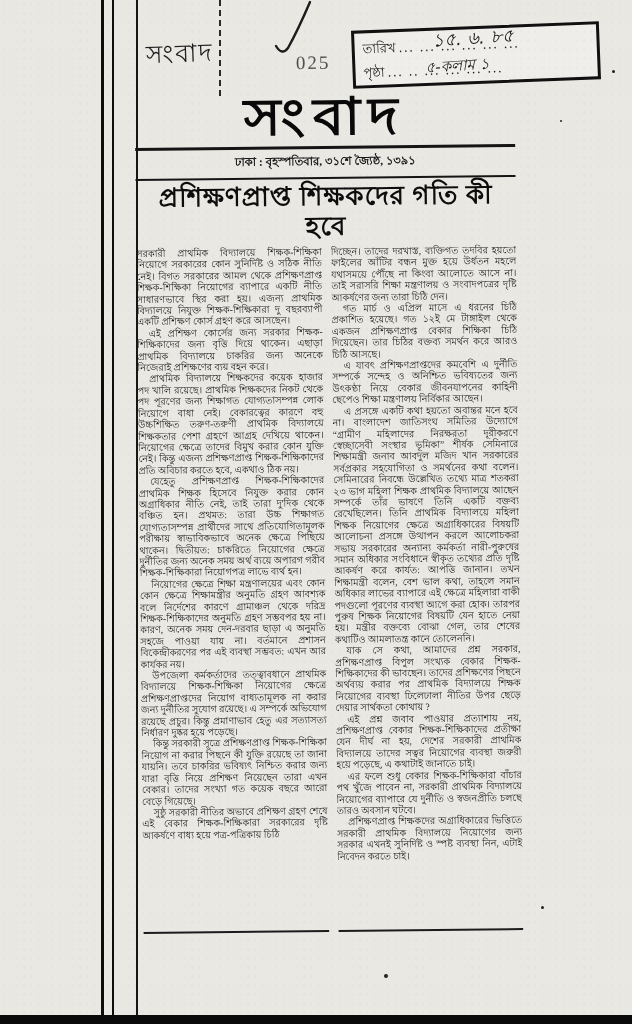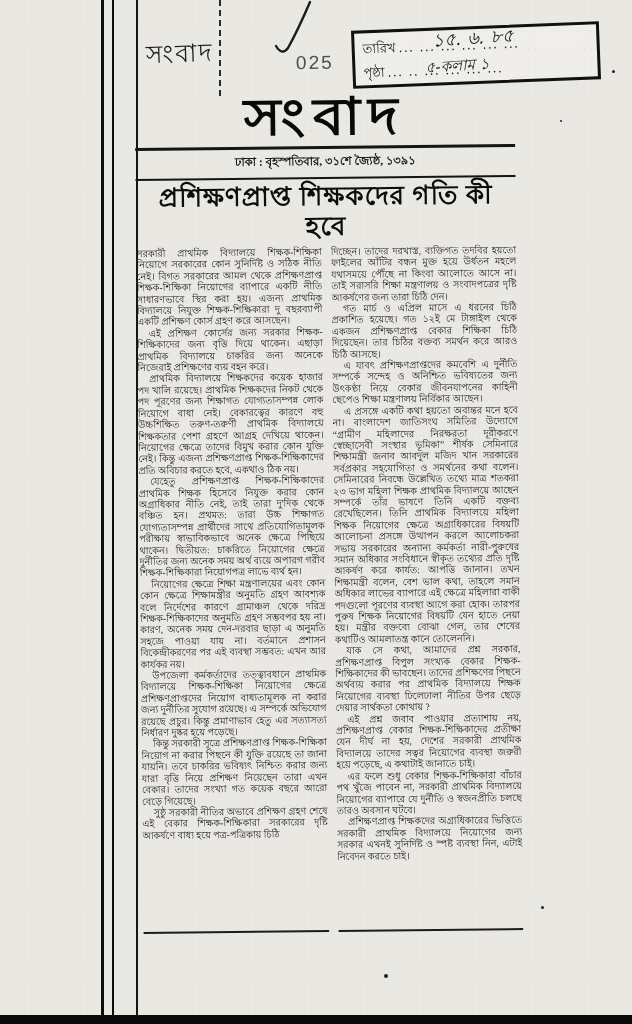--- a/index.html
+++ b/index.html
@@ -30,21 +30,21 @@
     position:absolute;left:0;bottom:0;width:632px;height:9px;background:#0a0a0a;
   }
   
   .handwriting{
     position:absolute;left:146px;top:34px;font-size:25px;color:#1d1d1d;
     transform:rotate(-2deg);font-family:"DejaVu Sans",sans-serif;letter-spacing:2px;
   }
   .tick{position:absolute;left:268px;top:0;}
   .stamp{
     position:absolute;left:296px;top:52px;font-size:19px;color:#4f4f4f;
-    font-family:Liberation Sans, sans-serif;letter-spacing:2px;transform:rotate(-1deg);
+    font-family:Liberation Serif, serif;letter-spacing:2px;transform:rotate(-1deg);
   }
   .datebox{
     position:absolute;left:352px;top:26px;width:248px;height:58px;
     border:3px solid #111;transform:rotate(-2.2deg);background:rgba(255,255,255,.25);
     padding:4px 8px;box-sizing:border-box;font-size:13px;
   }
   .datebox .row{position:relative;height:24px;line-height:24px;white-space:nowrap;}
   .datebox .dots{letter-spacing:2px;color:#222;}
   .hand{
     position:absolute;top:-7px;left:70px;font-size:18px;color:#1a1a1a;

